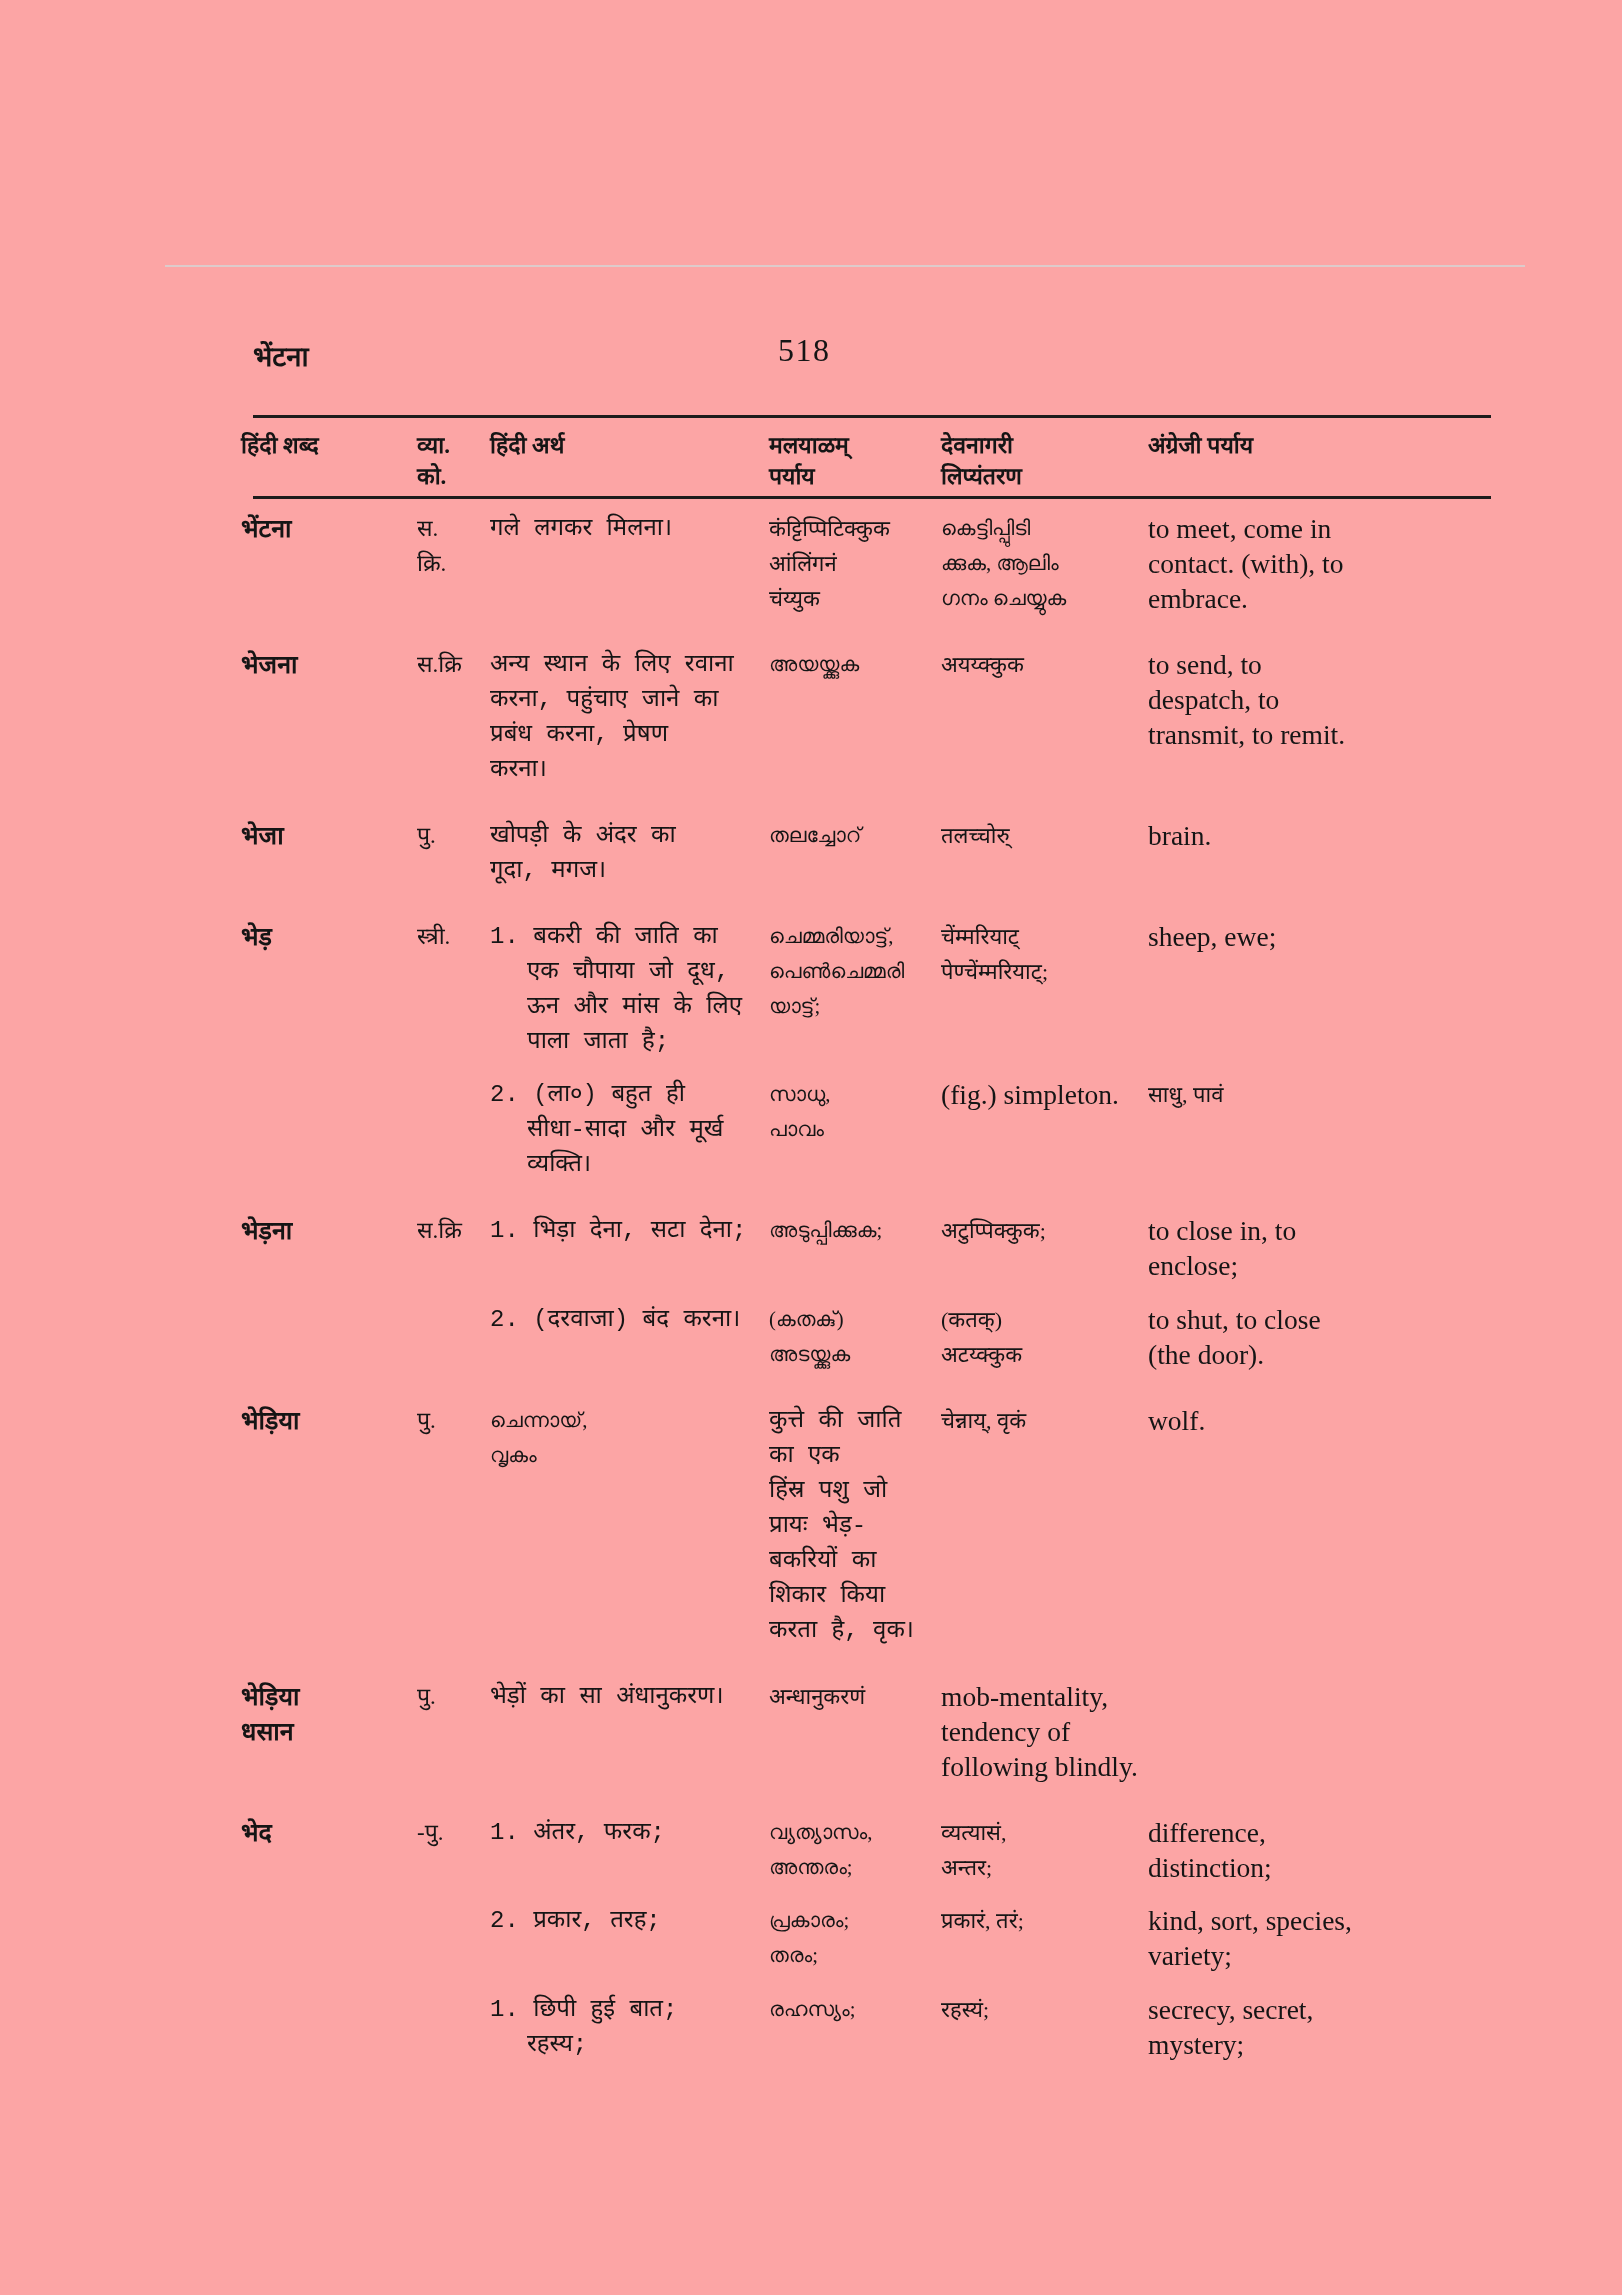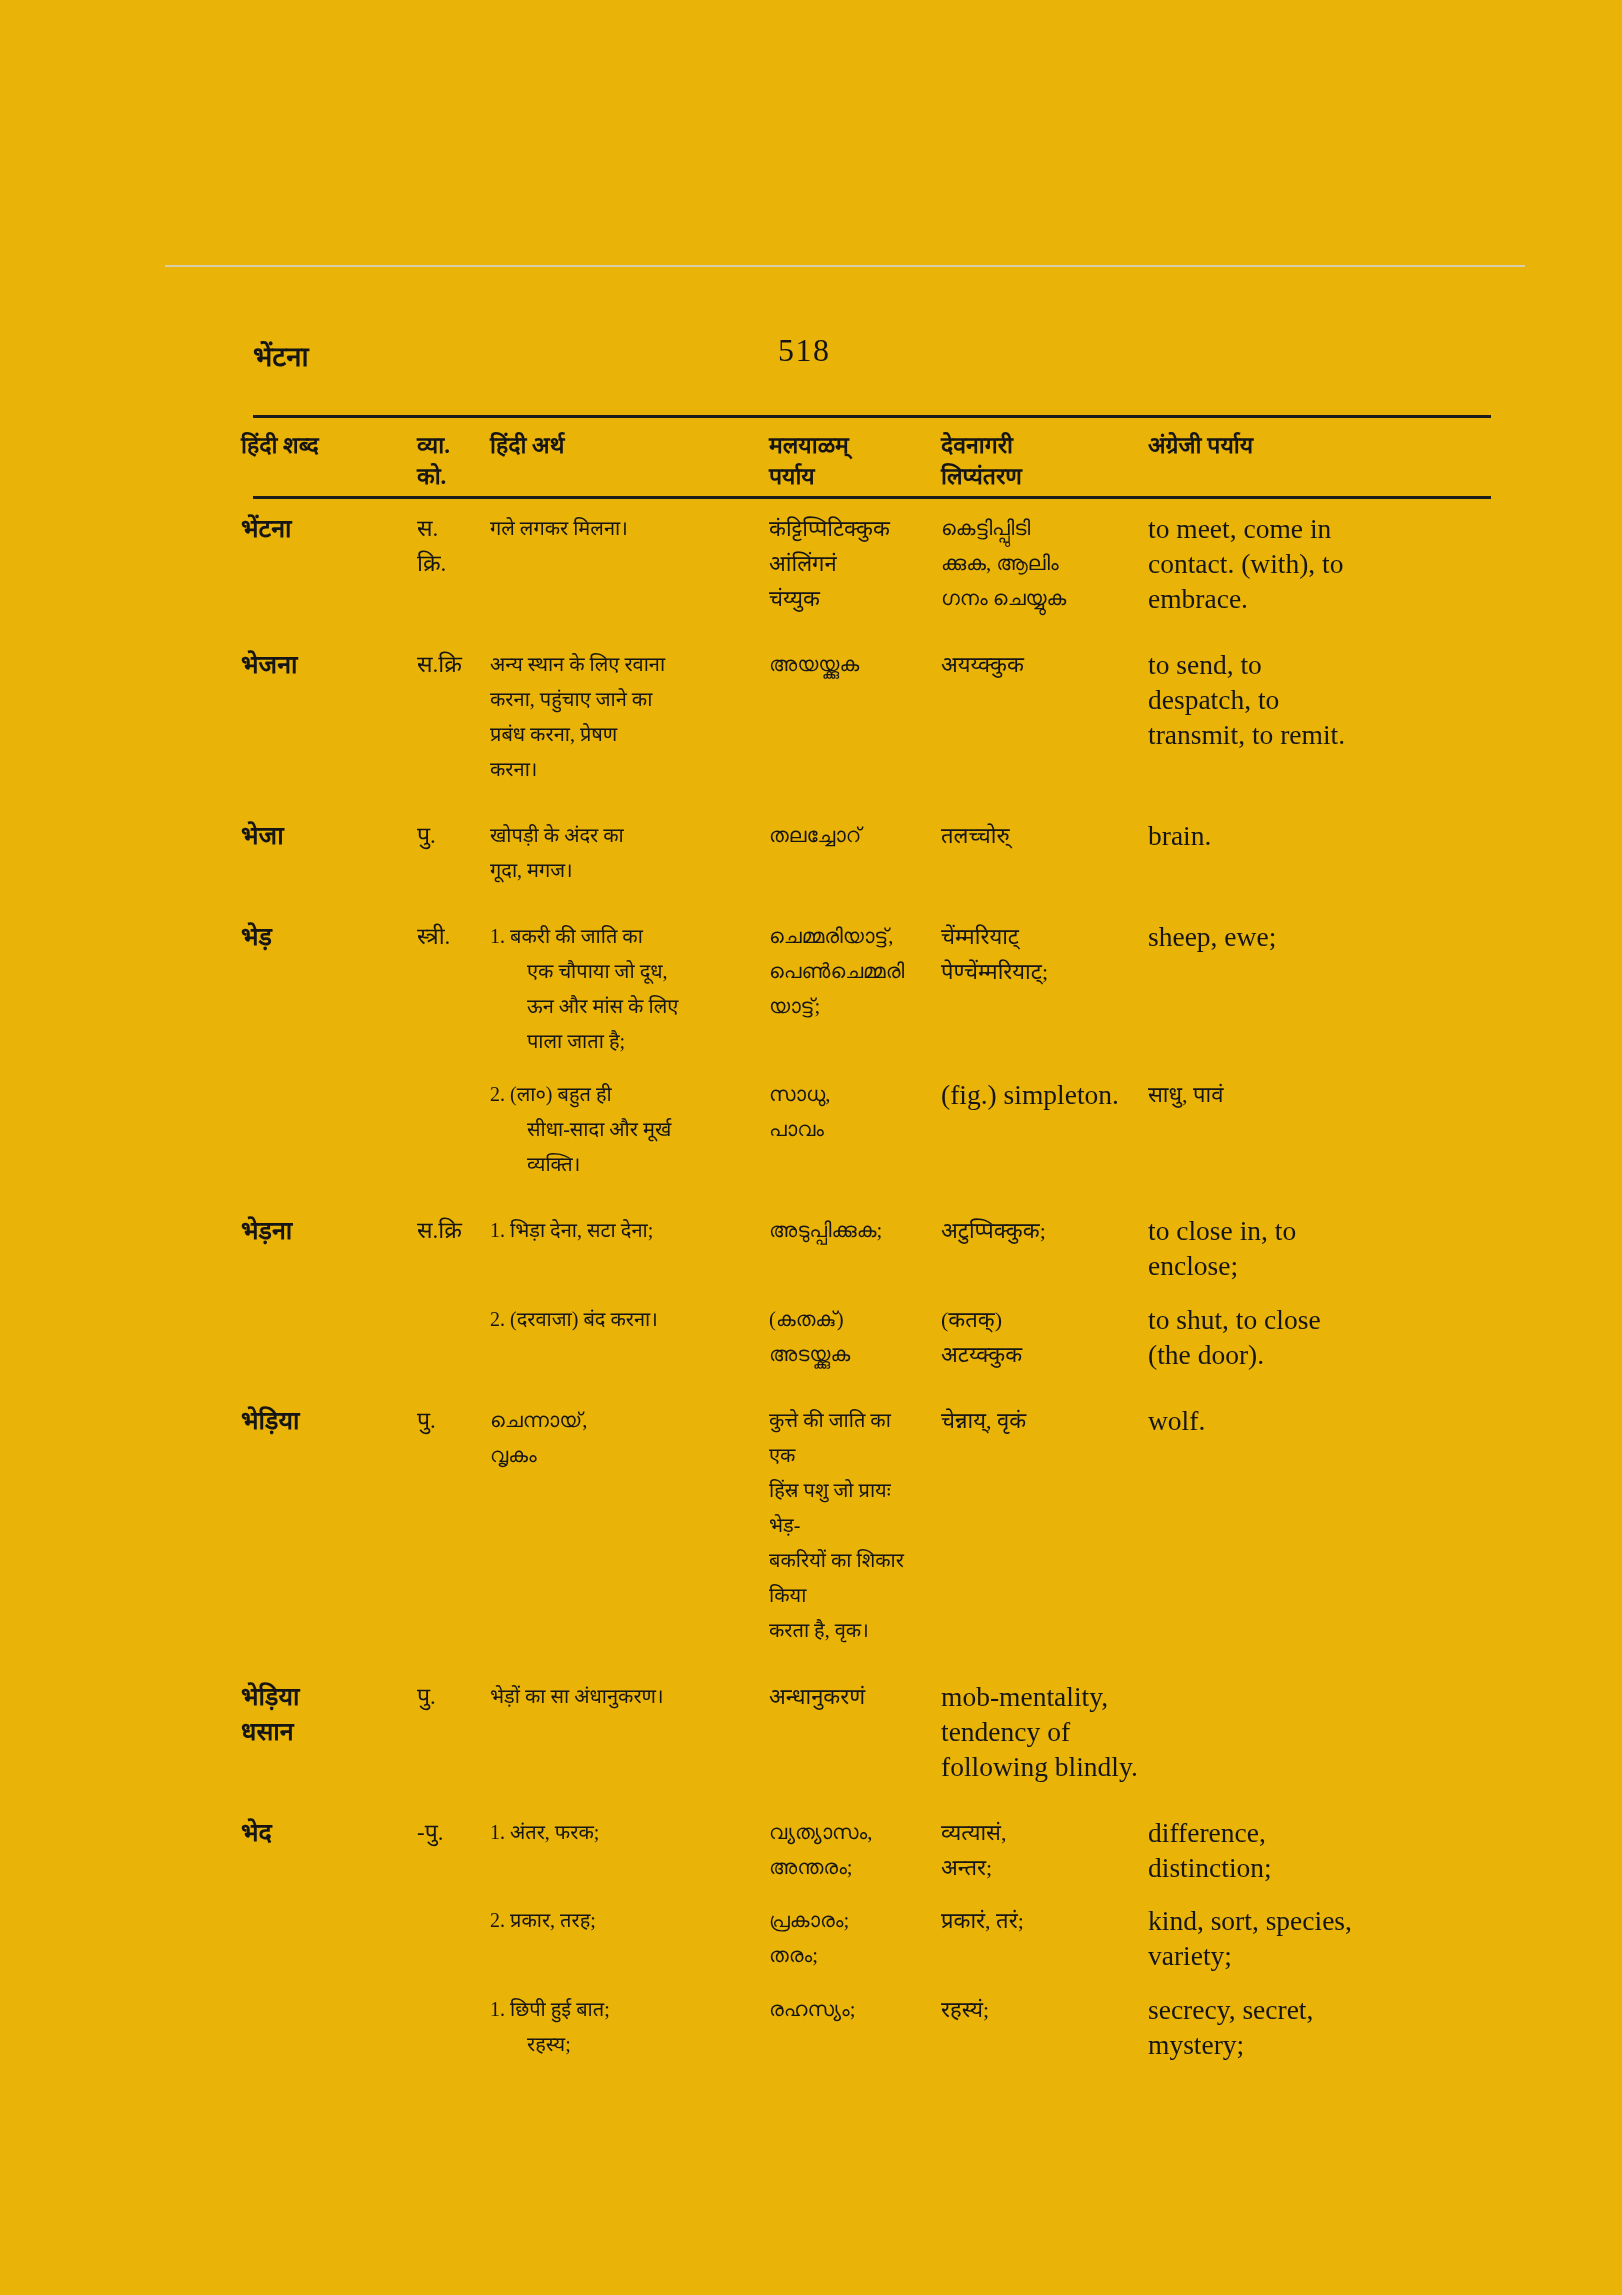--- a/index.html
+++ b/index.html
@@ -1,19 +1,19 @@
 <!DOCTYPE html>
 <html style="font-size:12.2px"><head>
 <meta charset="utf-8">
 <style>
   html,body{margin:0;padding:0;background:#e8e8e8;}
   .page{
     position:relative;
     width:1622px;height:2295px;
-    background:#eab308;
+    background:#fca5a5;
     font-family:"Liberation Serif","DejaVu Serif",serif;
     color:#151515;
     overflow:hidden;
   }
   .scan-line-top{
     position:absolute;top:265px;left:165px;width:1360px;height:1.5px;
     background:#d4d4d4;opacity:.8;
   }
   .running-head{position:absolute;top:337px;left:253px;width:1240px;height:46px;}
   .head-word{font-weight:bold;font-size:27.5px;}
@@ -30,21 +30,21 @@
   .entries{position:absolute;top:511px;left:241px;width:1301px;}
   .entry{margin-bottom:31px;}
   .sense-row{
     display:grid;grid-template-columns:176px 73px 279px 172px 207px 348px;
     margin-bottom:18.4px;
   }
   .sense-row:last-child{margin-bottom:0;}
   .cell{white-space:pre-line;}
   .cell.word{font-weight:bold;font-size:25px;line-height:35px;}
   .cell.grammar{font-size:23px;line-height:35px;}
-  .cell.meaning{font-size:20px;line-height:35px;padding-right:21.4px;}
+  .cell.meaning{font-size:24px;line-height:35px;padding-right:21.4px;font-family:Liberation Mono, monospace;}
   .cell.meaning.numbered{padding-left:37px;text-indent:-37px;}
   .cell.malayalam{font-size:20.7px;line-height:35px;padding-right:10.7px;}
   .cell.devanagari{font-size:22px;line-height:35px;padding-right:10.7px;}
   .cell.english{font-size:27.5px;line-height:35px;}
 </style>
 </head>
 <body>
 
 <div class="page">
 

